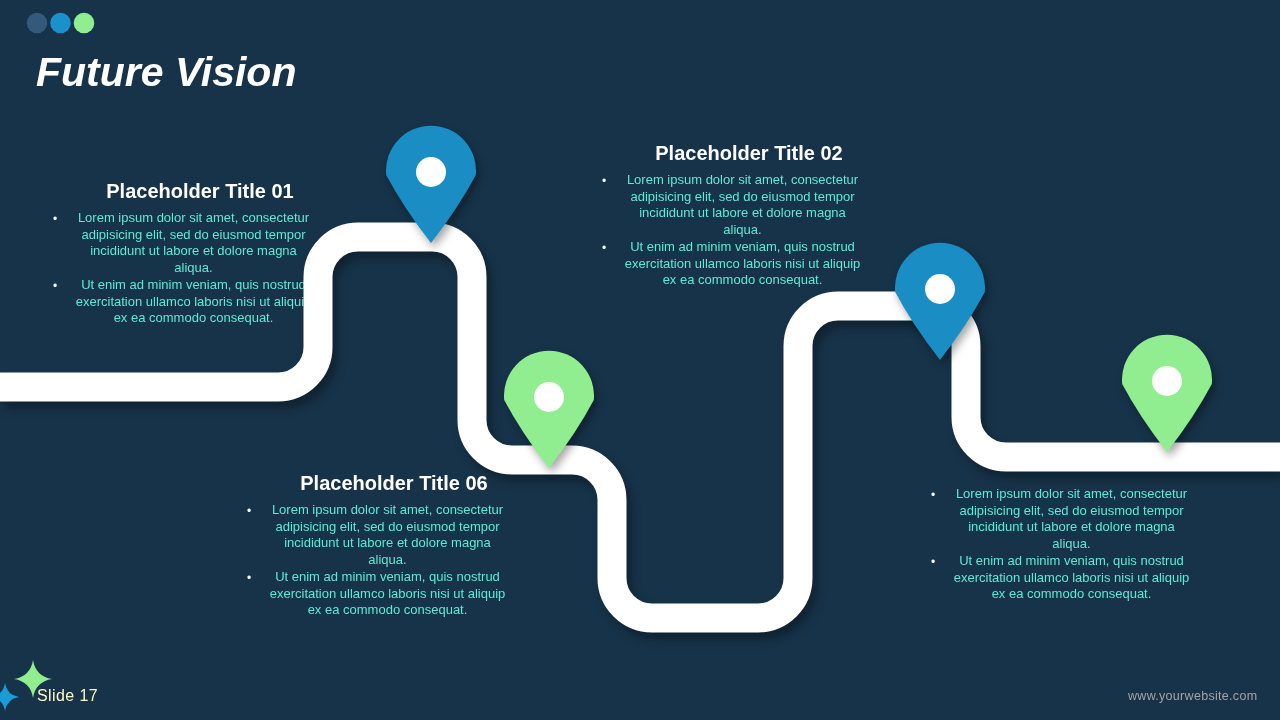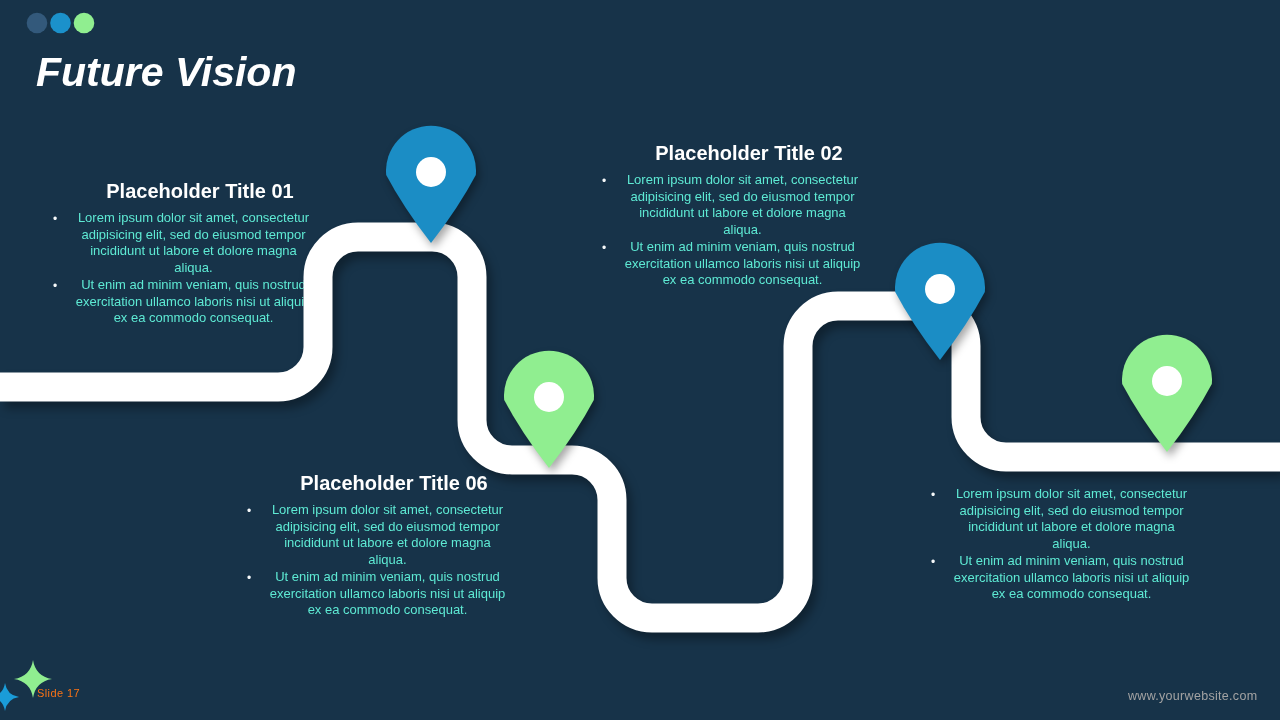--- a/index.html
+++ b/index.html
@@ -39,21 +39,21 @@
     position:relative;padding-left:22px;margin:0 0 1px 0;
     font-size:13px;line-height:16.5px;color:#5eead4;
   }
   .item-bullets li::before{
     content:"•";position:absolute;left:3px;top:1px;font-size:12px;color:#f6f9fa;
   }
   
   .sparkles{position:absolute;left:0;top:655px;z-index:4;}
   .slide-number{
     position:absolute;left:37px;top:687px;z-index:5;
-    color:#f97316;font-size:11px;letter-spacing:.4px;
+    color:#fef9c3;font-size:16px;letter-spacing:.4px;
   }
   .website{
     position:absolute;left:1128px;top:689px;z-index:5;
     color:#a3a3a3;font-size:12.5px;letter-spacing:.3px;
   }
 </style>
 </head>
 <body>
 
 <div class="slide">

